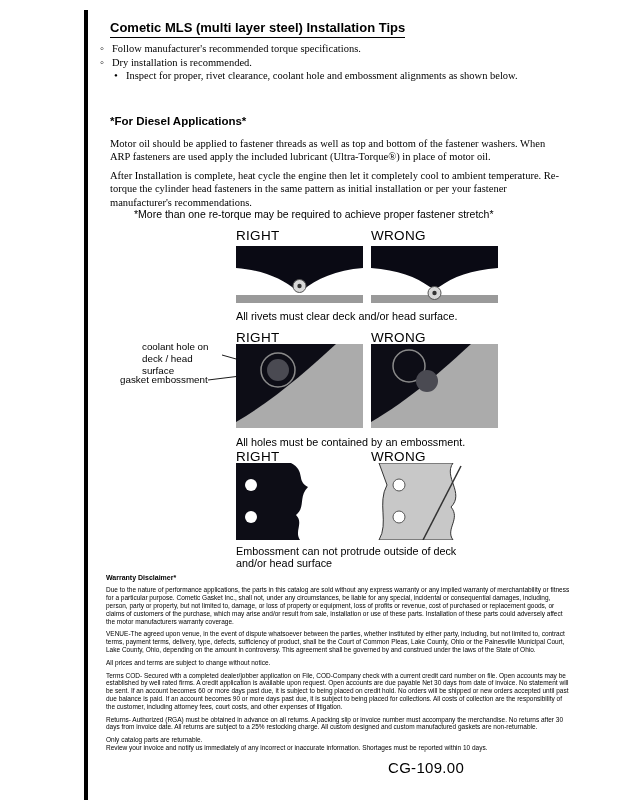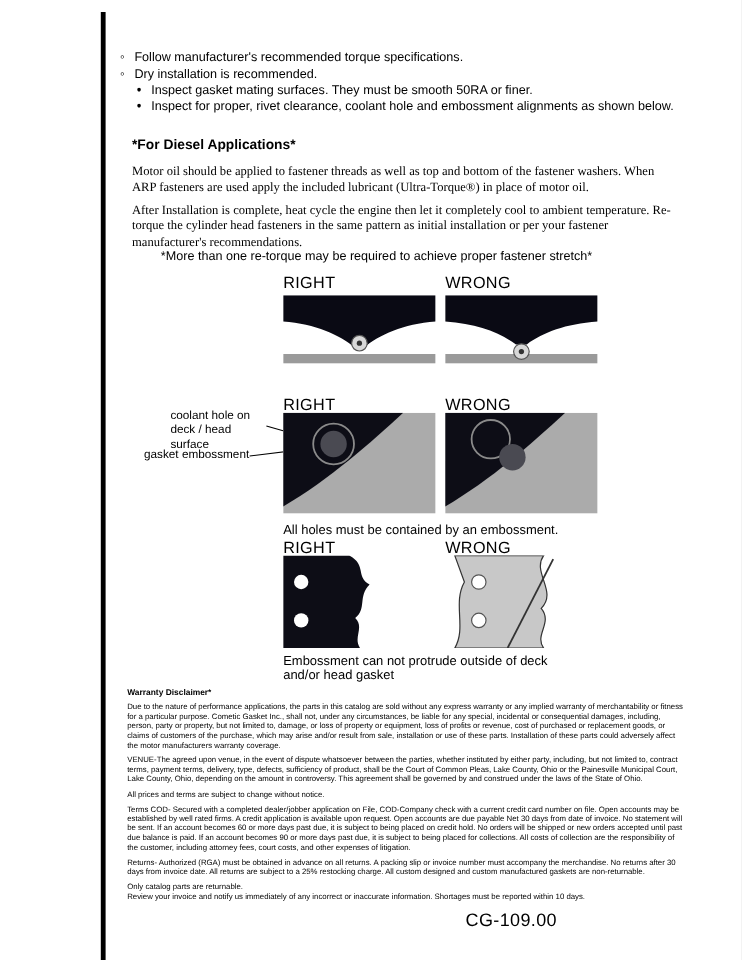--- a/index.html
+++ b/index.html
@@ -15,21 +15,21 @@
   .abs{position:absolute;}
   .left-rule{left:84px;top:10px;width:4px;height:790px;background:#000;}
   .title{
     left:110px;top:20px;
     font-size:13px;font-weight:bold;
     border-bottom:1.5px solid #000;
     padding-bottom:2px;
     display:inline-block;
   }
   ul.tips{left:100px;top:42px;width:486px;margin:0;padding:0;list-style:none;font-size:10.5px;line-height:1.3;}
-  ul.tips li{position:relative;}
+  ul.tips li{position:relative;font-family:Liberation Serif, serif;}
   ul.tips li.b1{padding-left:12px;}
   ul.tips li.b1::before{content:"◦";position:absolute;left:0;top:-1px;font-size:11px;}
   ul.tips li.b2{padding-left:26px;}
   ul.tips li.b2::before{content:"•";position:absolute;left:14px;top:-1px;font-size:11px;}
   .h2{left:110px;top:115px;font-size:11.5px;font-weight:bold;}
   .para{left:110px;width:452px;font-size:10.5px;line-height:1.28;font-family:Liberation Serif, serif;}
   .p1{top:137px;}
   .p2{top:169px;}
   .note{left:110px;top:208px;width:452px;font-size:10.5px;margin-left:24px;}
   .rw{width:127px;font-size:13.5px;letter-spacing:.3px;}
@@ -42,25 +42,25 @@
   .warr p{margin:0 0 5px 0;}
   .footer-code{left:388px;top:759px;font-size:15px;letter-spacing:.3px;}
 </style>
 </head>
 <body>
 
 <div class="page">
 
   <div class="abs left-rule"></div>
 
+  <div class="abs title">Cometic MLS (multi layer steel) Installation Tips</div>
 
   <ul class="abs tips">
     <li class="b1"><span>Follow manufacturer's recommended torque specifications.</span></li>
     <li class="b1"><span>Dry installation is recommended.</span></li>
-    <li class="b2"><span>Inspect gasket mating surfaces.  They must be smooth 50RA or finer.</span></li>
     <li class="b2"><span>Inspect for proper, rivet clearance, coolant hole and embossment alignments as shown below.</span></li>
   </ul>
 
   <div class="abs h2">*For Diesel Applications*</div>
   <div class="abs para p1">Motor oil should be applied to fastener threads as well as top and bottom of the fastener washers. When ARP fasteners are used apply the included lubricant (Ultra-Torque®) in place of motor oil.</div>
   <div class="abs para p2">After Installation is complete, heat cycle the engine then let it completely cool to ambient temperature. Re-torque the cylinder head fasteners in the same pattern as initial installation or per your fastener manufacturer's recommendations.</div>
   <div class="abs note">*More than one re-torque may be required to achieve proper fastener stretch*</div>
 
   <div class="abs rw" style="left:236px;top:228px;">RIGHT</div>
   <div class="abs rw" style="left:371px;top:228px;">WRONG</div>
@@ -74,20 +74,21 @@
     </svg>
   </div>
   <div class="abs panel" style="left:371px;top:246px;height:57px;">
     <svg width="127" height="57" viewBox="0 0 127 57">
       <rect x="0" y="49" width="127" height="8" fill="#9a9a9a"></rect>
       <path d="M0,0 H127 V22 C100,24 82,31 68,41 L59,41 C45,31 27,24 0,22 Z" fill="#0a0a14"></path>
       <circle cx="63.5" cy="47" r="6.5" fill="#d8d8d8" stroke="#555" stroke-width="1"></circle>
       <circle cx="63.5" cy="47" r="2.2" fill="#333"></circle>
     </svg>
   </div>
+  <div class="abs cap" style="left:236px;top:310px;">All rivets must clear deck and/or head surface.</div>
 
   <div class="abs rw" style="left:236px;top:330px;">RIGHT</div>
   <div class="abs rw" style="left:371px;top:330px;">WRONG</div>
 
   <div class="abs lbl" style="left:142px;top:341px;width:85px;">
     <div>coolant hole on</div>
     <div>deck / head surface</div>
   </div>
   <div class="abs lbl" style="left:120px;top:374px;">gasket embossment</div>
 
@@ -125,21 +126,21 @@
     </svg>
   </div>
   <div class="abs panel" style="left:371px;top:463px;height:77px;">
     <svg width="127" height="77" viewBox="0 0 127 77">
       <path d="M8,0 H82 C72,14 94,30 80,44 C90,56 74,66 82,77 H8 C18,60 6,40 16,22 Z" fill="#c8c8c8" stroke="#333" stroke-width="1"></path>
       <line x1="90" y1="3" x2="52" y2="77" stroke="#333" stroke-width="1.5"></line>
       <circle cx="28" cy="22" r="6" fill="#ffffff" stroke="#555" stroke-width="1"></circle>
       <circle cx="28" cy="54" r="6" fill="#ffffff" stroke="#555" stroke-width="1"></circle>
     </svg>
   </div>
-  <div class="abs cap" style="left:236px;top:545px;width:235px;">Embossment can not protrude outside of deck and/or head gasket</div>
+  <div class="abs cap" style="left:236px;top:545px;width:235px;">Embossment can not protrude outside of deck and/or head surface</div>
 
   <div class="abs warr">
     <div class="whead">Warranty Disclaimer*</div>
     <p>Due to the nature of performance applications, the parts in this catalog are sold without any express warranty or any implied warranty of merchantability or fitness for a particular purpose.  Cometic Gasket Inc., shall not, under any circumstances, be liable for any special, incidental or consequential damages, including, person, party or property, but not limited to, damage, or loss of property or equipment, loss of profits or revenue, cost of purchased or replacement goods, or claims of customers of the purchase, which may arise and/or result from sale, installation or use of these parts.  Installation of these parts could adversely affect the motor manufacturers warranty coverage.</p>
     <p>VENUE-The agreed upon venue, in the event of dispute whatsoever between the parties, whether instituted by either party, including, but not limited to, contract terms, payment terms, delivery, type, defects, sufficiency of product, shall be the Court of Common Pleas, Lake County, Ohio or the Painesville Municipal Court, Lake County, Ohio, depending on the amount in controversy. This agreement shall be governed by and construed under the laws of the State of Ohio.</p>
     <p>All prices and terms are subject to change without notice.</p>
     <p>Terms COD- Secured with a completed dealer/jobber application on File, COD-Company check with a current credit card number on file.  Open accounts may be established by well rated firms.  A credit application is available upon request.  Open accounts are due payable Net 30 days from date of invoice.  No statement will be sent.  If an account becomes 60 or more days past due, it is subject to being placed on credit hold.  No orders will be shipped or new orders accepted until past due balance is paid.  If an account becomes 90 or more days past due, it is subject to being placed for collections.  All costs of collection are the responsibility of the customer, including attorney fees, court costs, and other expenses of litigation.</p>
     <p>Returns- Authorized (RGA) must be obtained in advance on all returns.  A packing slip or invoice number must accompany the merchandise.  No returns after 30 days from invoice date.  All returns are subject to a 25% restocking charge.  All custom designed and custom manufactured gaskets are non-returnable.</p>
     <p style="margin-bottom:0;">Only catalog parts are returnable.</p>
     <p>Review your invoice and notify us immediately of any incorrect or inaccurate information. Shortages must be reported within 10 days.</p>

